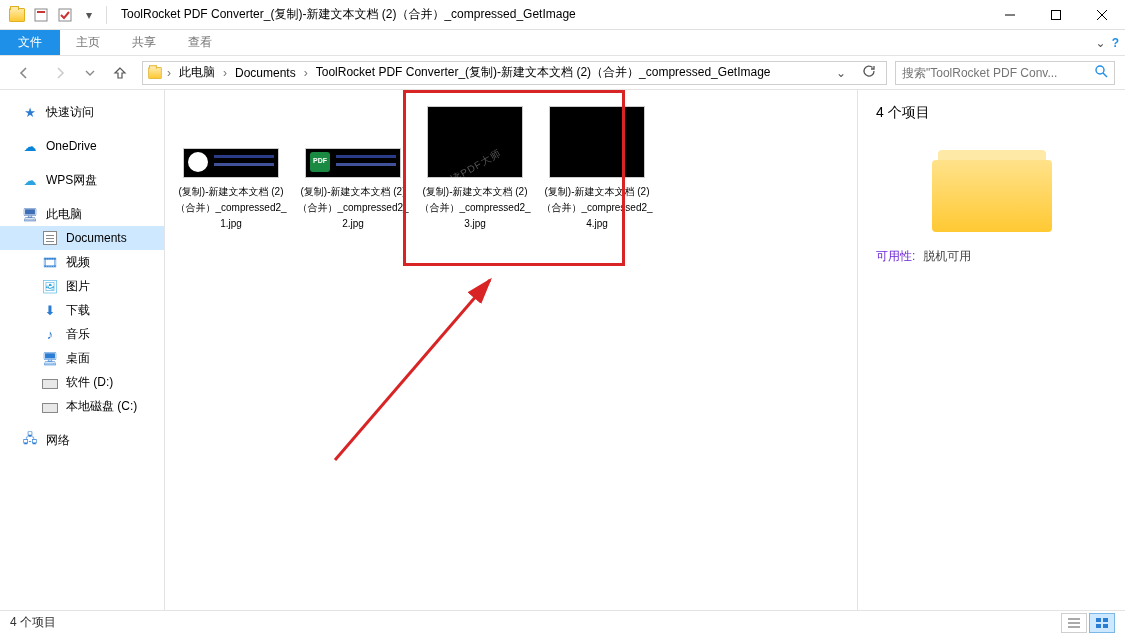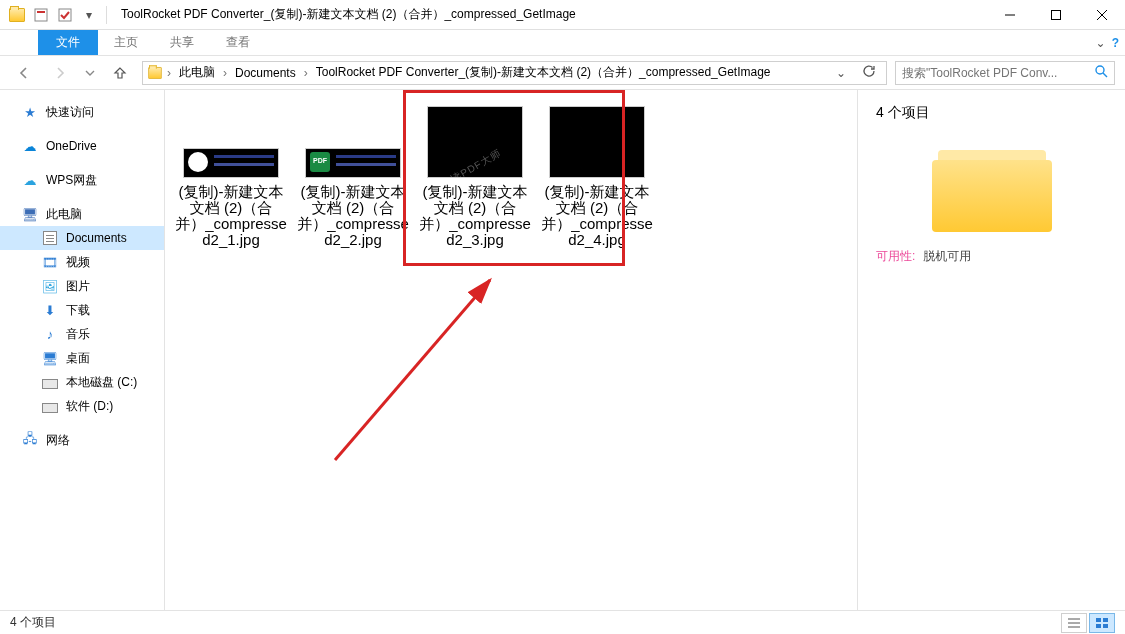--- a/index.html
+++ b/index.html
@@ -5,21 +5,21 @@
 * { margin: 0; padding: 0; box-sizing: border-box; font-family: "Microsoft YaHei", "Segoe UI", sans-serif; font-size: 12px; }
 body { width: 1125px; height: 634px; background: #fff; overflow: hidden; position: relative; }
 .titlebar { height: 30px; display: flex; align-items: center; background: #fff; border-bottom: 1px solid #e0e0e0; }
 .titlebar-left { display: flex; align-items: center; gap: 2px; padding-left: 6px; }
 .qat-btn { width: 22px; height: 22px; display: flex; align-items: center; justify-content: center; }
 .folder-ico { width: 16px; height: 14px; background: linear-gradient(#ffe9a6,#ffc933); border:1px solid #e0b020; border-radius:1px; position:relative;}
 .folder-ico:before{content:"";position:absolute;top:-3px;left:0;width:7px;height:3px;background:#ffe9a6;border:1px solid #e0b020;border-bottom:none;}
 .title-text { padding-left: 8px; color:#000; white-space: nowrap; overflow:hidden; text-overflow: ellipsis; flex:1;}
 .win-btns { display:flex; }
 .win-btn { width:46px; height:30px; display:flex; align-items:center; justify-content:center; color:#000;}
-.ribbon-tabs { height: 26px; display:flex; align-items:stretch; background:#fff; border-bottom:1px solid #e3e3e3; position:relative;padding-left:38px;}
+.ribbon-tabs { height: 26px; display:flex; align-items:stretch; background:#fff; border-bottom:1px solid #e3e3e3; position:relative;}
 .file-tab { background:#1e90e8; color:#fff; padding:0 18px; display:flex; align-items:center; font-size:12px;}
 .tab { padding:0 16px; display:flex; align-items:center; color:#737373; }
 .ribbon-right{ position:absolute; right:6px; top:0; height:26px; display:flex; align-items:center; gap:6px;}
 .addr-row { height:34px; display:flex; align-items:center; gap:8px; padding:0 10px; border-bottom:1px solid #e3e3e3;}
 .nav-btn { width:28px; height:26px; display:flex; align-items:center; justify-content:center; color:#999;}
 .nav-btn.enabled{color:#555;}
 .addr-bar { flex:1; height:24px; border:1px solid #cfcfcf; display:flex; align-items:center; padding:0 4px; gap:2px; overflow:hidden; white-space:nowrap;}
 .crumb { padding:0 4px; color:#000;}
 .crumb-sep { color:#777; padding:0 2px;}
 .addr-end { display:flex; align-items:center; gap:4px; margin-left:auto;}
@@ -50,28 +50,28 @@
 .file-grid{ display:flex; gap:10px; align-items:flex-start;}
 .file-item{ width:112px; text-align:center;}
 .thumb{ width:96px; height:72px; margin:0 auto 6px; background:#000; border:1px solid #ccc; display:flex; align-items:center; justify-content:center; position:relative; overflow:hidden;}
 .thumb.small{ height:30px; margin-top:42px;}
 .thumb.small .tline{position:absolute;left:30px;right:4px;top:6px;height:3px;background:#2a3b87;}
 .thumb.small .tline2{top:14px; background:#405099;}
 .thumb.small .tcirc{position:absolute;left:4px;top:3px;width:20px;height:20px;border-radius:50%;background:#fff;}
 .thumb.small.green .tcirc{background:#1a8a43;border-radius:3px;}
 .thumb.small.green .tpdf{position:absolute;left:7px;top:8px;color:#fff;font-size:7px;font-weight:bold;}
 .thumb.big .diag{position:absolute;left:10px;top:55px;transform:rotate(-30deg);color:#555;font-size:10px;letter-spacing:1px;}
-.fname{ font-size:15px; color:#000; line-height:16px; word-break:break-all;}
+.fname{ font-size:10px; color:#000; line-height:16px; word-break:break-all;}
 .details-pane{ width:268px; border-left:1px solid #e3e3e3; padding:14px 18px;}
 .dp-title{ font-size:14px; color:#000; margin-bottom:20px;}
 .dp-folder{ width:120px; height:90px; margin:0 auto 16px; position:relative;}
 .dp-folder .back{position:absolute;inset:8px 6px 0 6px;background:#ffe9a6;border-radius:4px;}
 .dp-folder .front{position:absolute;inset:18px 0 0 0;background:linear-gradient(#ffe28a,#ffc933);border-radius:4px;}
 .dp-row{ display:flex; gap:8px; font-size:12px; color:#444;}
-.dp-row .k{color:#ec4899;}
+.dp-row .k{color:#6d28d9;}
 .statusbar{ height:24px; border-top:1px solid #e3e3e3; display:flex; align-items:center; padding:0 10px; color:#333; justify-content:space-between;}
 .view-toggle{ display:flex; gap:2px;}
 .vt-btn{ width:26px; height:20px; border:1px solid #cfcfcf; display:flex; align-items:center; justify-content:center; font-size:10px;}
 .vt-btn.active{ background:#cde8ff; border-color:#7ab8e8;}
 .annot-box{ position:absolute; border:3px solid #d82424; pointer-events:none;}
 .annot-arrow{ position:absolute; pointer-events:none;}
 </style>
 </head>
 <body>
 
@@ -220,27 +220,27 @@
         <span>音乐</span>
       </div>
     <div class="side-item indent">
         <span class="ico ico-desk">🖥</span>
         <span>桌面</span>
       </div>
     <div class="side-item indent">
         <span class="ico">
           <span class="ico-drive"></span>
         </span>
-        <span>本地磁盘 (C:)</span>
+        <span>软件 (D:)</span>
       </div>
     <div class="side-item indent">
         <span class="ico">
           <span class="ico-drive"></span>
         </span>
-        <span>软件 (D:)</span>
+        <span>本地磁盘 (C:)</span>
       </div>
     <div class="side-group-gap"></div>
     <div class="side-item">
         <span class="ico ico-net">🖧</span>
         <span>网络</span>
       </div>
   </div>
 
   <div class="content">
     <div class="files-area">

